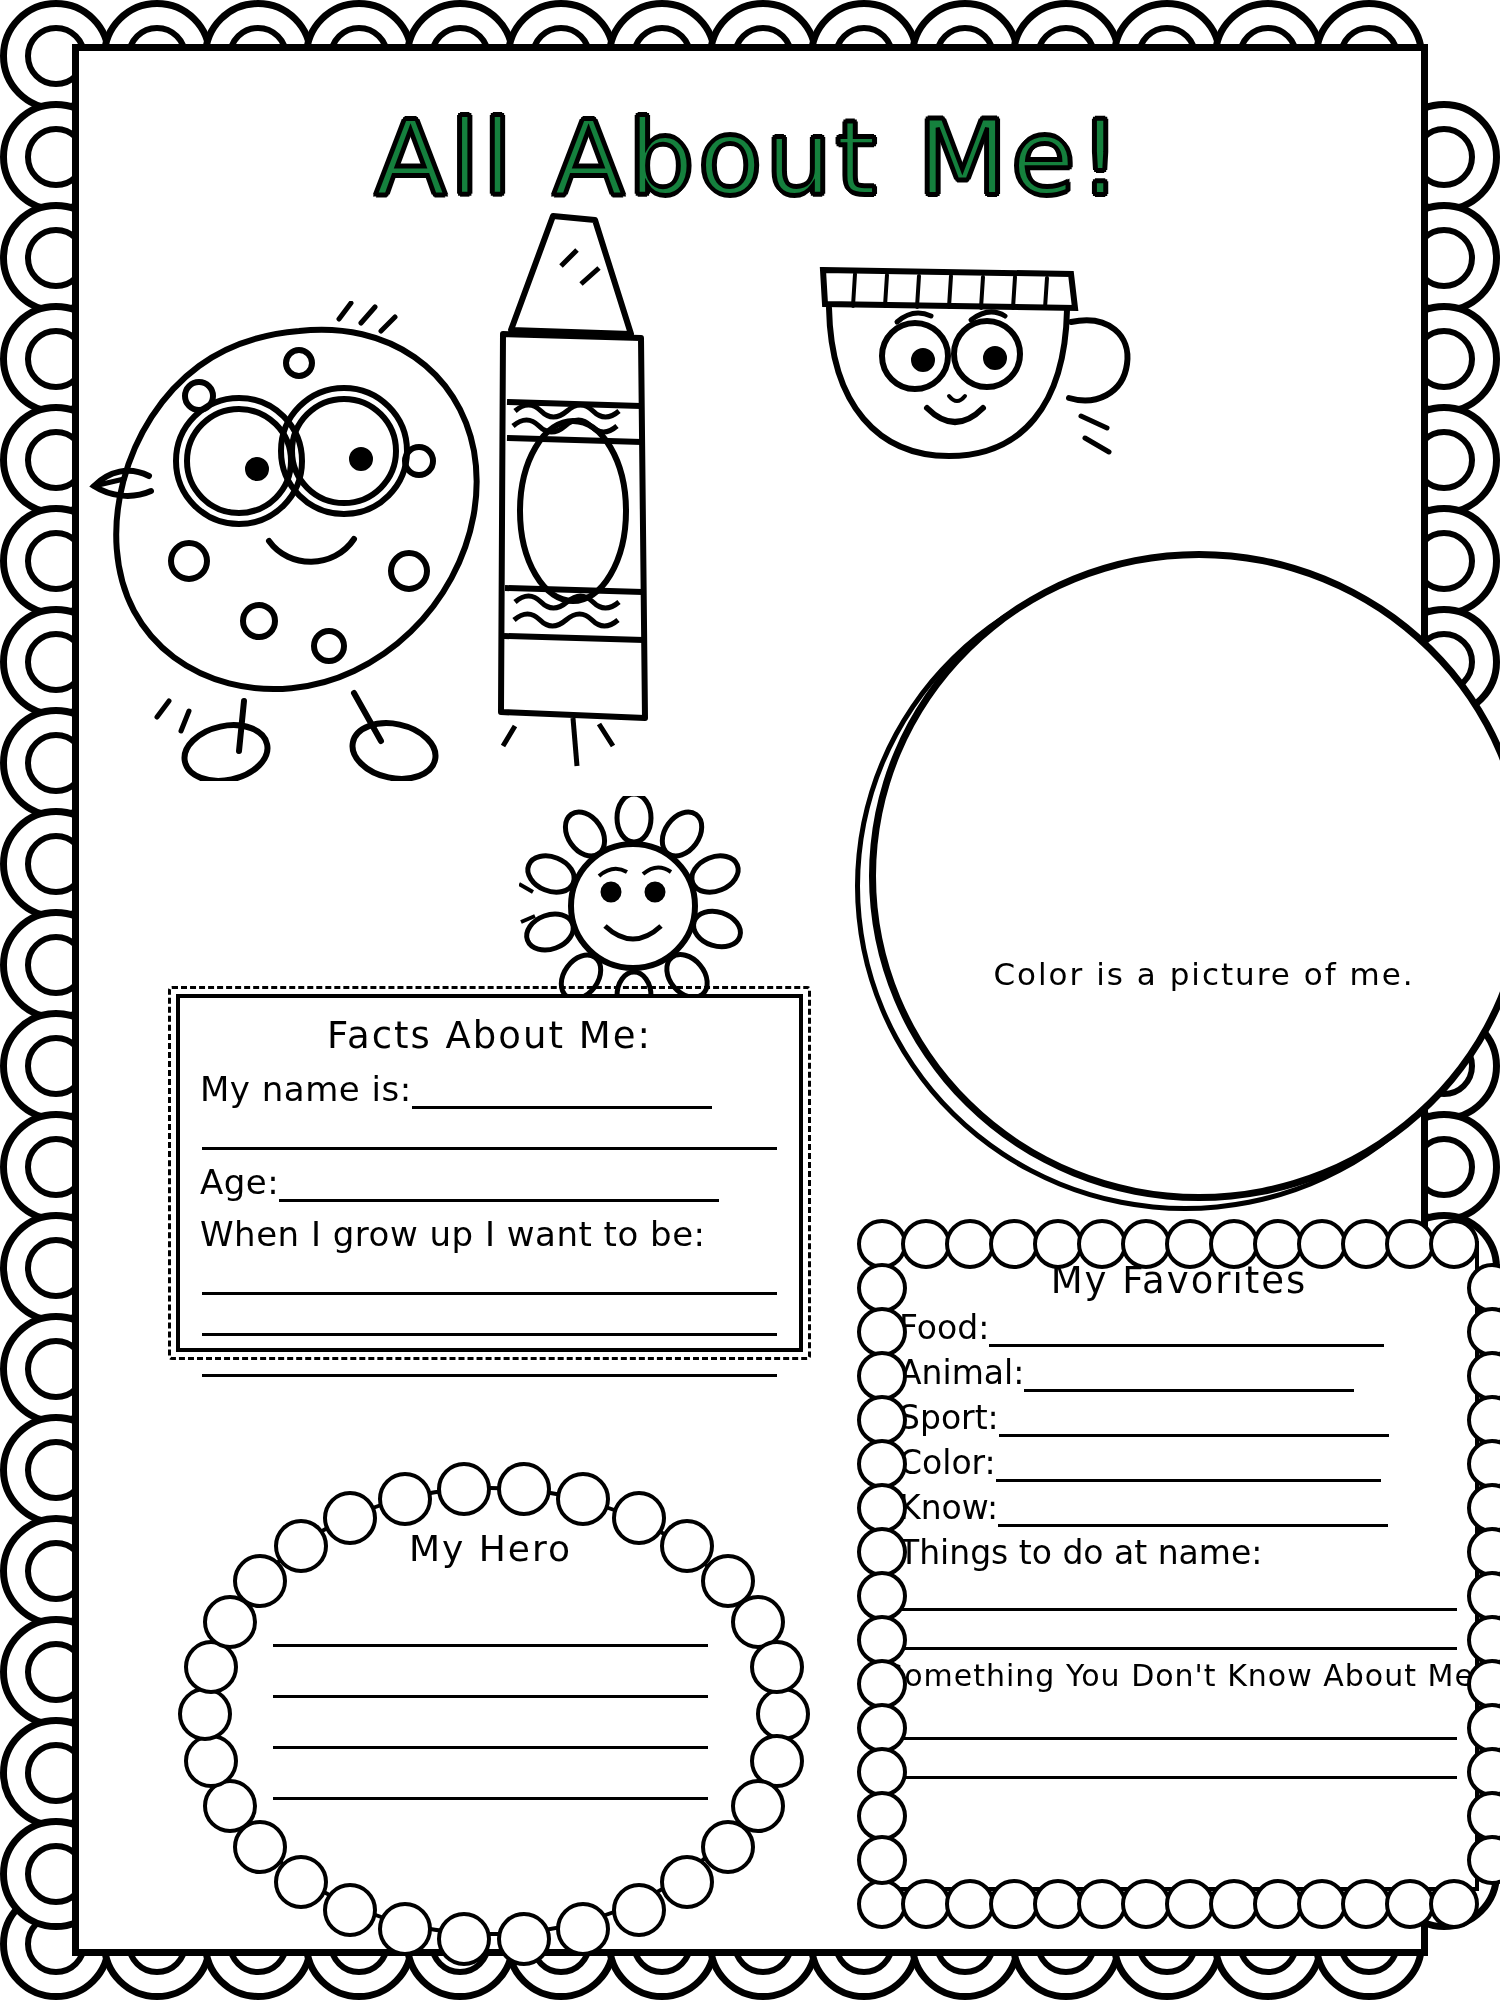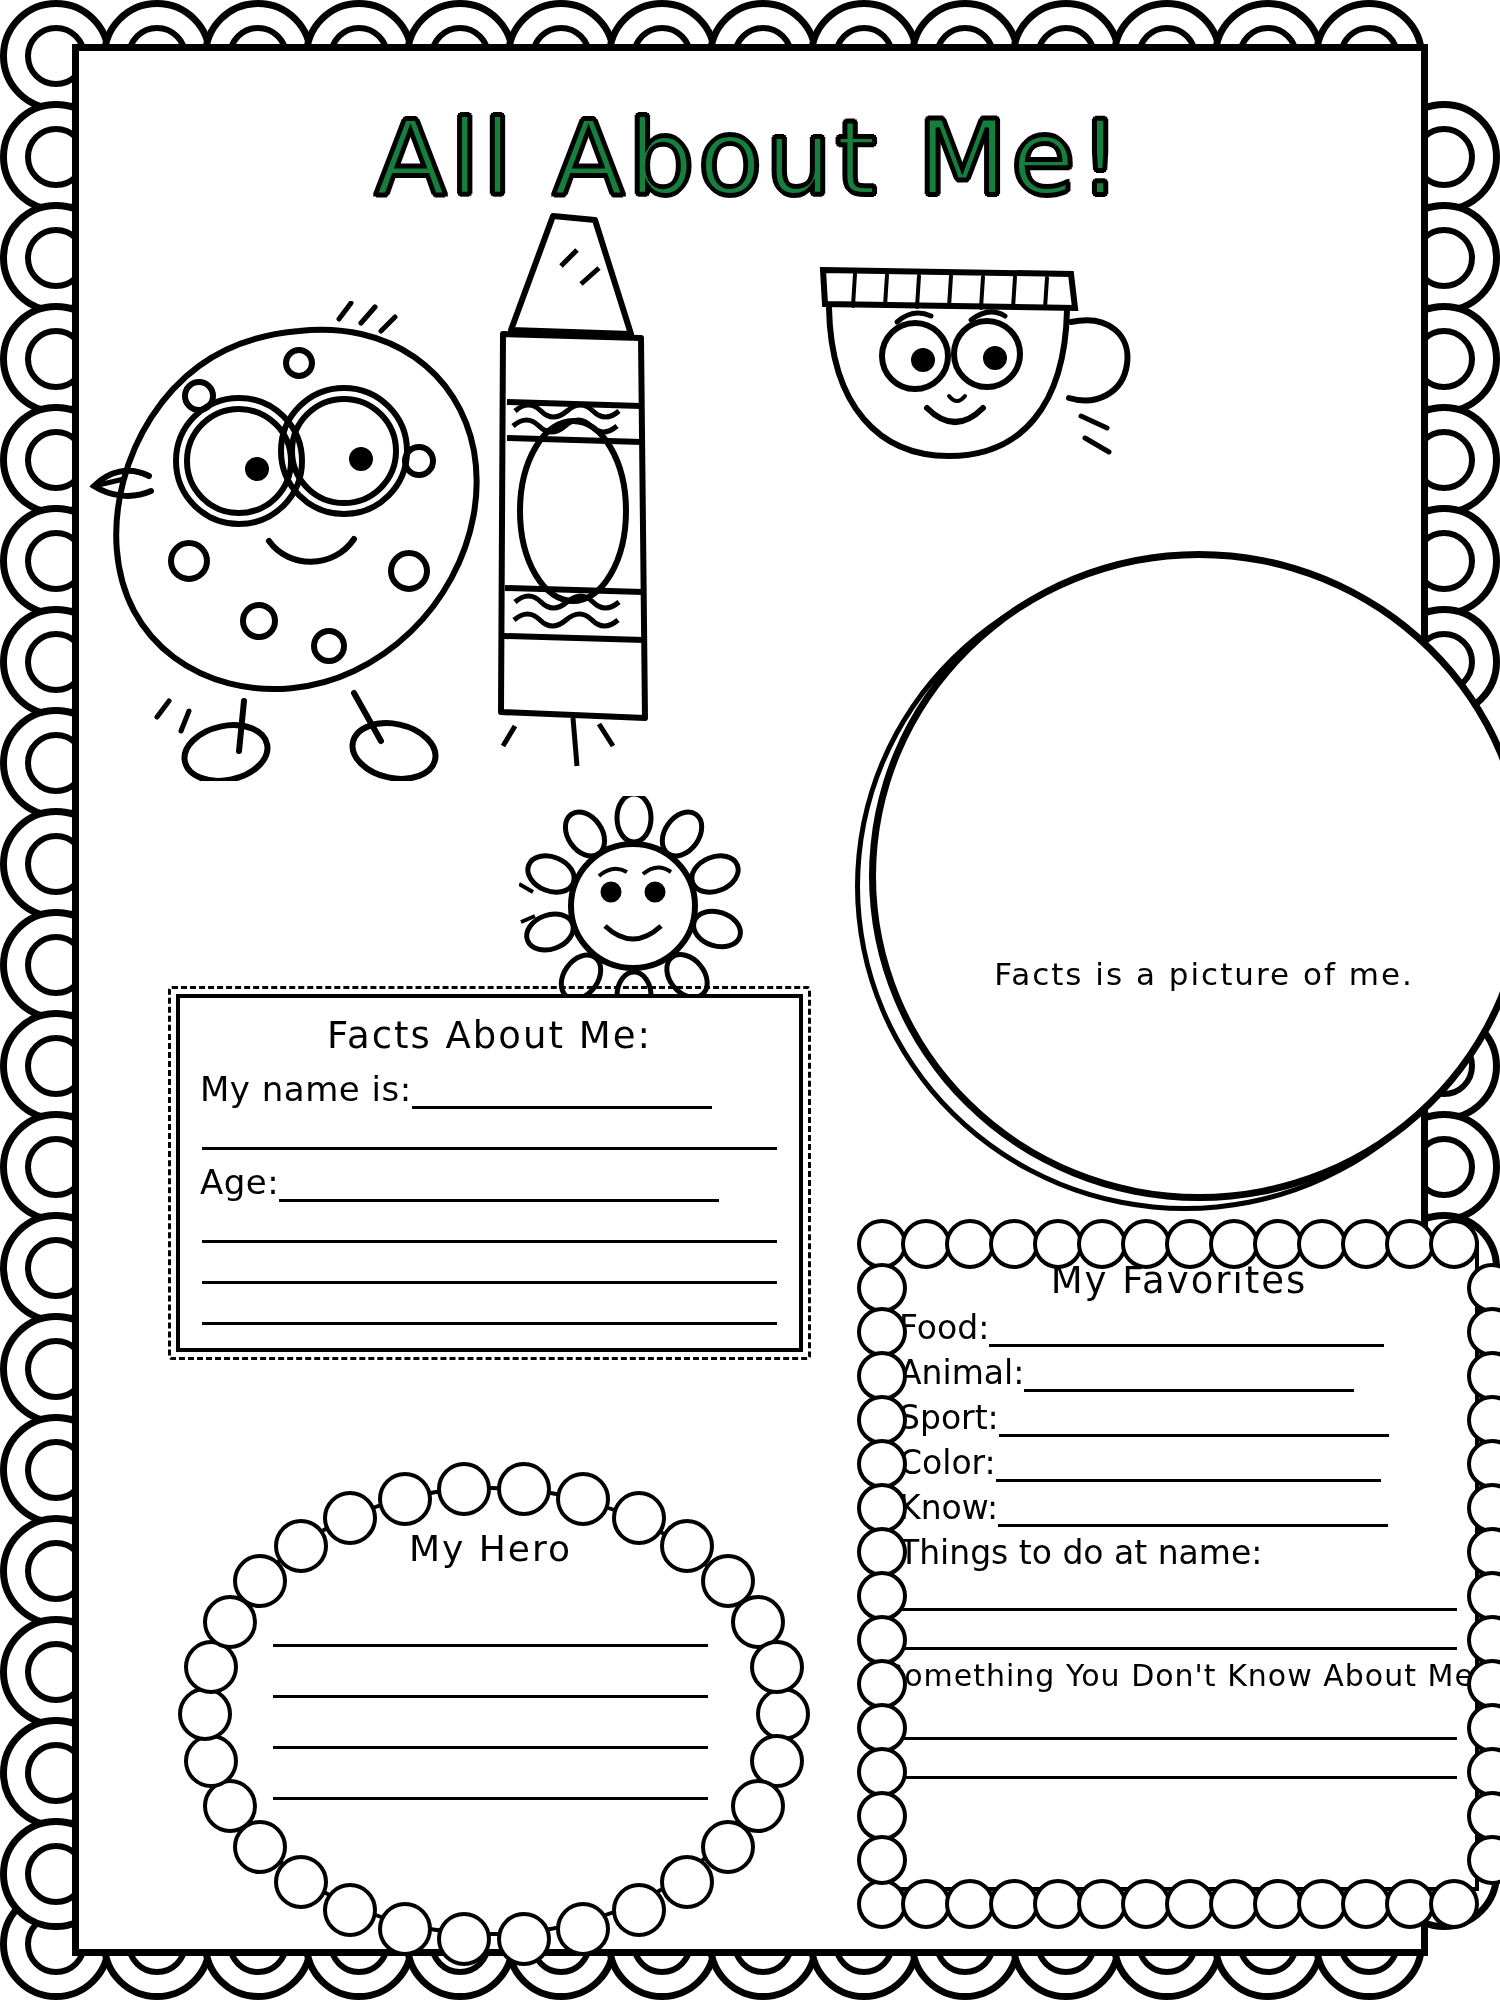--- a/index.html
+++ b/index.html
@@ -539,35 +539,38 @@
         <circle cx="136" cy="96" r="8" fill="#000"></circle>
         <path d="M80 80 q14 -12 28 -4 M124 78 q14 -12 28 -2" stroke-width="4"></path>
         <path d="M86 130 q28 26 56 0" stroke-width="5"></path>
         <path d="M14 96 L0 88 M16 120 L2 126" stroke-width="4"></path>
       </g>
     </svg>
 
     <div class="pic-oval">
       <div class="ring2"></div>
       <div class="ring"></div>
-      <div class="pic-caption">Facts is a picture of me.</div>
+      <div class="pic-caption">Color is a picture of me.</div>
     </div>
 
     <div class="facts-box">
       <div class="facts-title">Facts About Me:</div>
 
       <div class="facts-line">
         <span>My name is:</span><span class="ul-fill" style="width:300px;"></span>
       </div>
       <div class="blank-row"></div>
 
       <div class="facts-line">
         <span>Age:</span><span class="ul-fill" style="width:440px;"></span>
       </div>
 
+      <div class="facts-line">
+        <span>When I grow up I want to be:</span>
+      </div>
       <div class="blank-row"></div>
       <div class="blank-row"></div>
       <div class="blank-row"></div>
     </div>
 
     <div class="fav-box">
       <div class="fav-scallops" id="favScallops">
           <div class="s" style="left: 0px; top: 0px;"></div>
           <div class="s" style="left: 0px; top: 660px;"></div>
           <div class="s" style="left: 44px; top: 0px;"></div>

